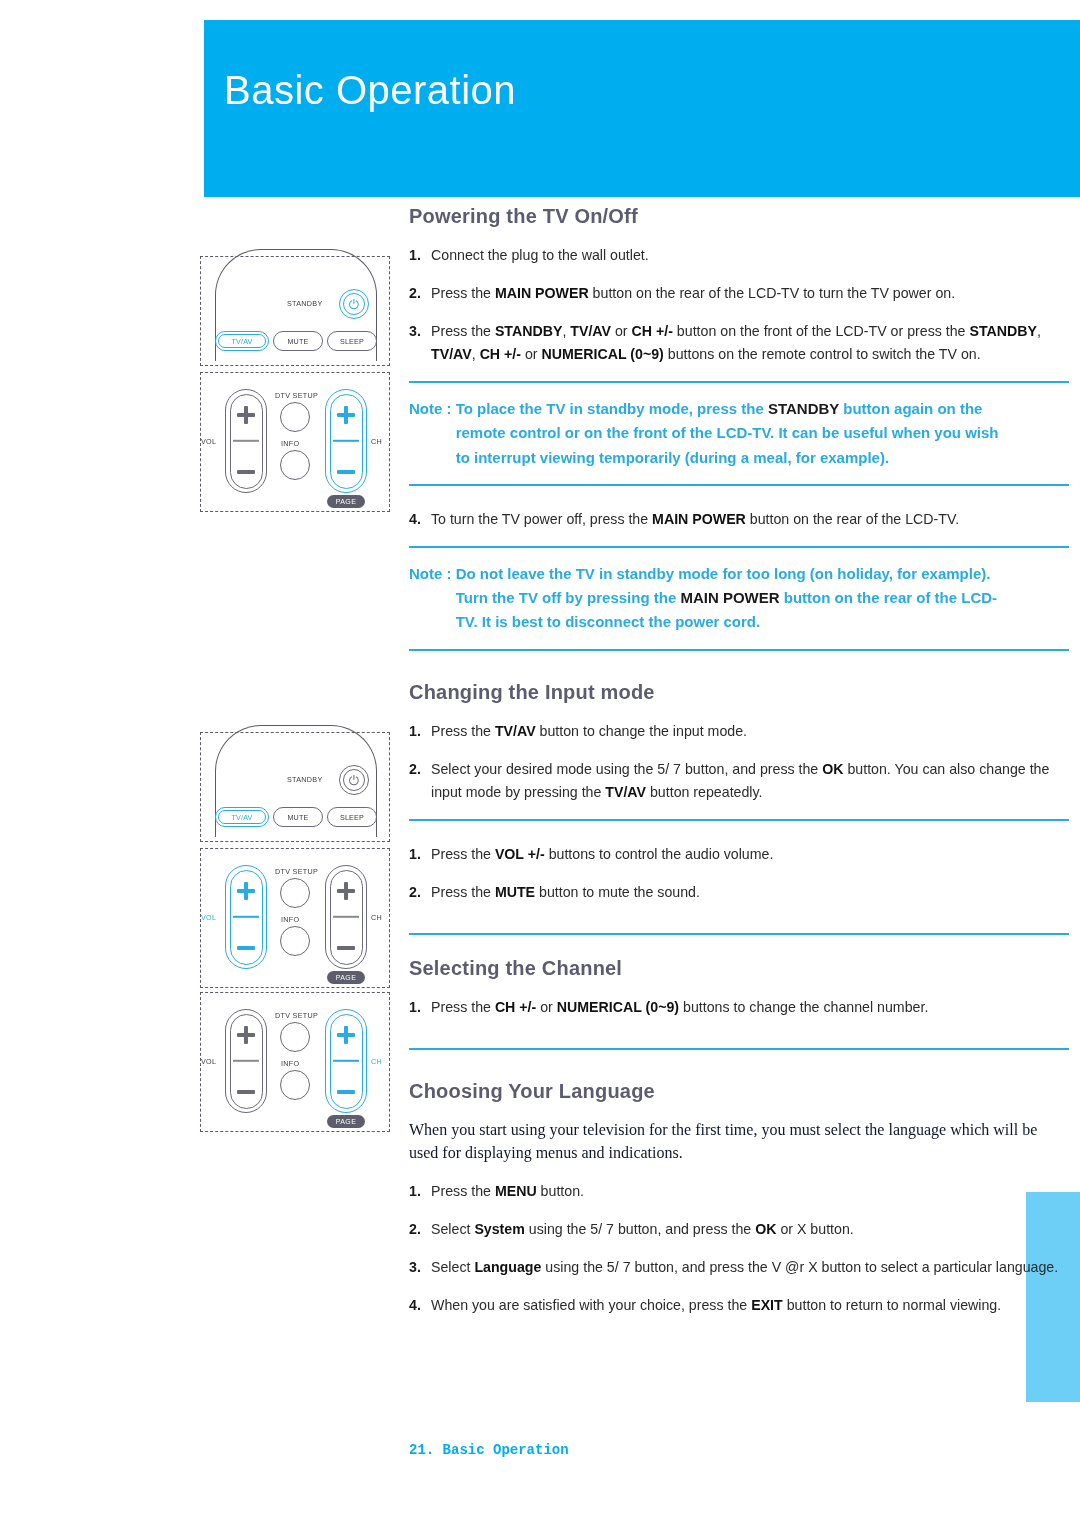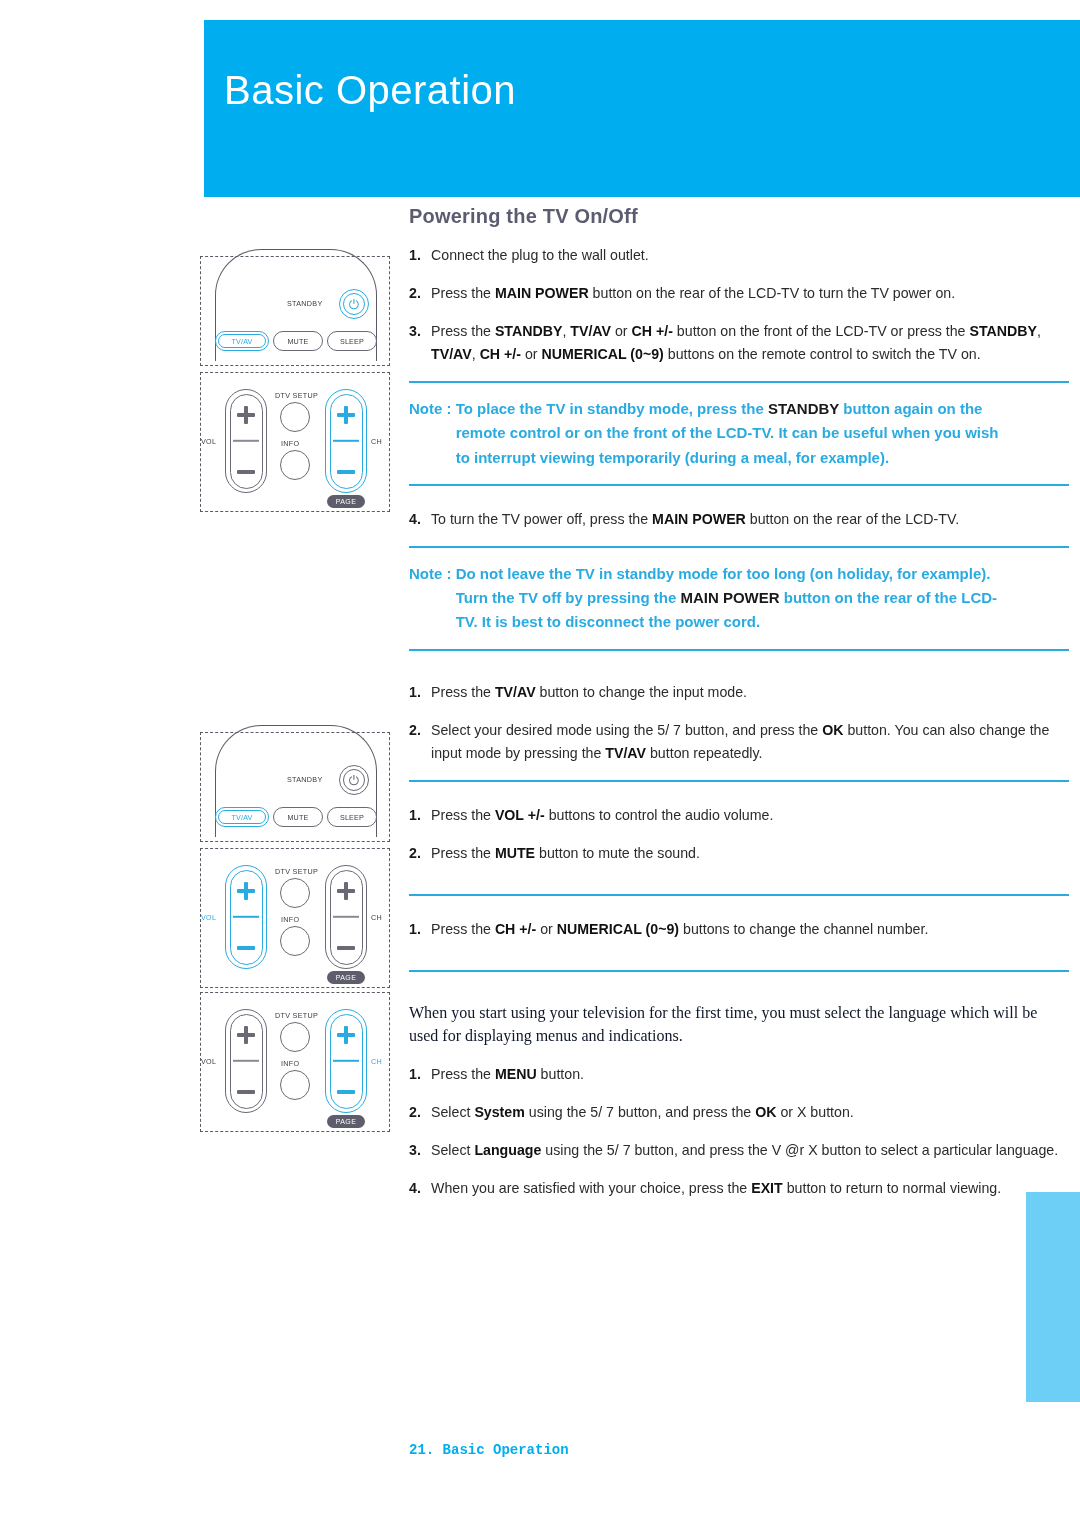--- a/index.html
+++ b/index.html
@@ -263,45 +263,48 @@
       <li><span class="num">4.</span><span>To turn the TV power off, press the </span><b>MAIN POWER</b><span> button on the rear of the LCD-TV.</span></li>
     </ol>
 
   <div class="rule"></div>
   <div class="sp-s"></div>
   <div class="note"><span class="nlabel">Note : </span><span class="nbody" style="width: 560px;"><span>Do not leave the TV in standby mode for too long (on holiday, for example). Turn the TV off by pressing the </span><b>MAIN POWER</b><span> button on the rear of the LCD-TV. It is best to disconnect the power cord.</span></span></div>
   <div class="sp-s"></div>
   <div class="rule"></div>
   <div class="sp-l"></div>
 
+  <h2 class="sec">Changing the Input mode</h2>
   <ol class="steps">
       <li><span class="num">1.</span><span>Press the </span><b>TV/AV</b><span> button to change the input mode.</span></li>
       <li><span class="num">2.</span><span>Select your desired mode using the  5/ 7 button, and press the </span><b>OK</b><span> button. You can also change the input mode by pressing the </span><b>TV/AV</b><span> button repeatedly.</span></li>
     </ol>
 
   <div class="rule"></div>
   <div class="sp-m"></div>
 
   <ol class="steps">
       <li><span class="num">1.</span><span>Press the </span><b>VOL +/-</b><span> buttons to control the audio volume.</span></li>
       <li><span class="num">2.</span><span>Press the </span><b>MUTE</b><span> button to mute the sound.</span></li>
     </ol>
 
   <div class="sp-s"></div>
   <div class="rule"></div>
   <div class="sp-m"></div>
 
+  <h2 class="sec">Selecting the Channel</h2>
   <ol class="steps">
       <li><span class="num">1.</span><span>Press the </span><b>CH +/-</b><span> or </span><b>NUMERICAL (0~9)</b><span> buttons to change the channel number.</span></li>
     </ol>
 
   <div class="sp-s"></div>
   <div class="rule"></div>
   <div class="sp-l"></div>
 
+  <h2 class="sec">Choosing Your Language</h2>
   <p class="serif-para">When you start using your television for the first time,  you must select the language which will be used for displaying menus and indications.</p>
   <ol class="steps">
       <li><span class="num">1.</span><span>Press the </span><b>MENU</b><span> button.</span></li>
       <li><span class="num">2.</span><span>Select </span><b>System</b><span> using the  5/ 7 button, and press the </span><b>OK</b><span> or  X button.</span></li>
       <li><span class="num">3.</span><span>Select </span><b>Language</b><span> using the  5/ 7 button, and press the  V @r  X button to select a particular language.</span></li>
       <li><span class="num">4.</span><span>When you are satisfied with your choice, press the </span><b>EXIT</b><span> button to return to normal viewing.</span></li>
     </ol>
 
 </div>
 

